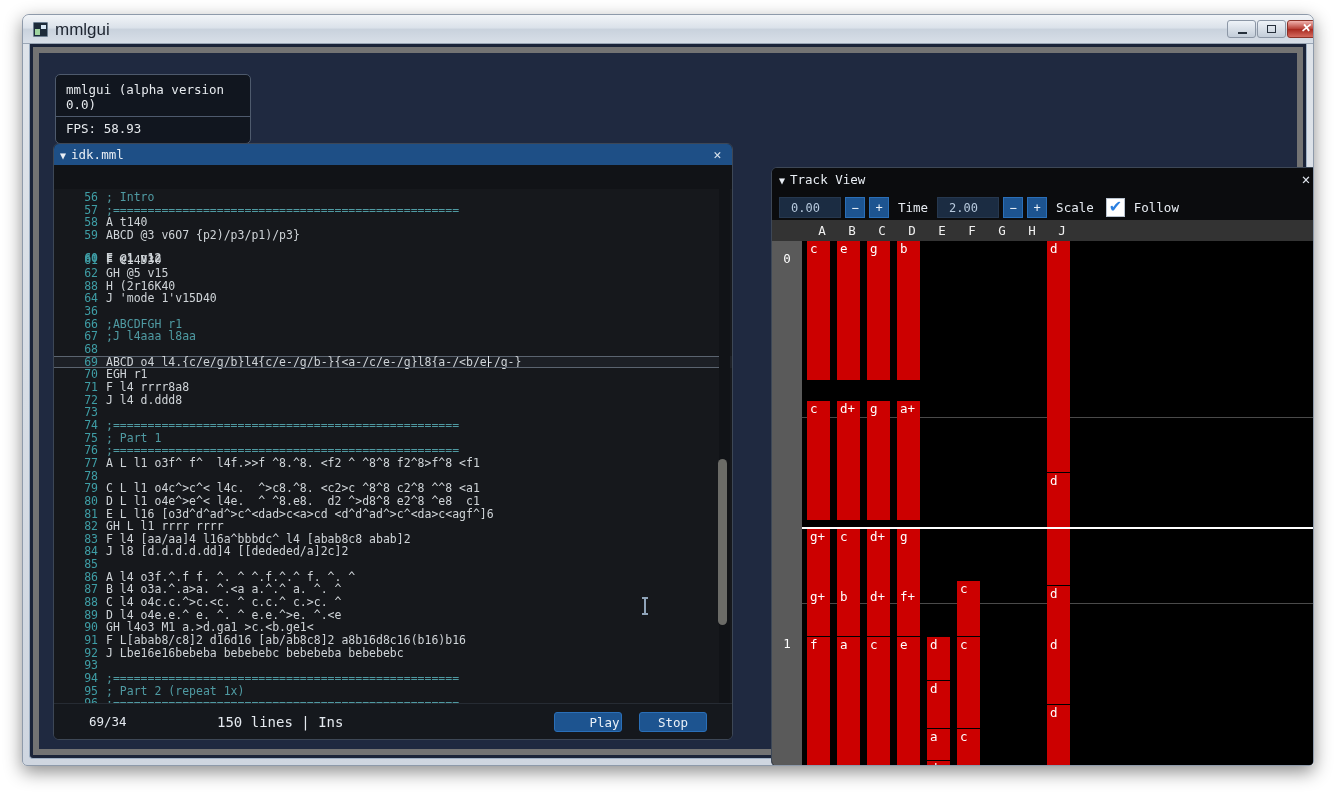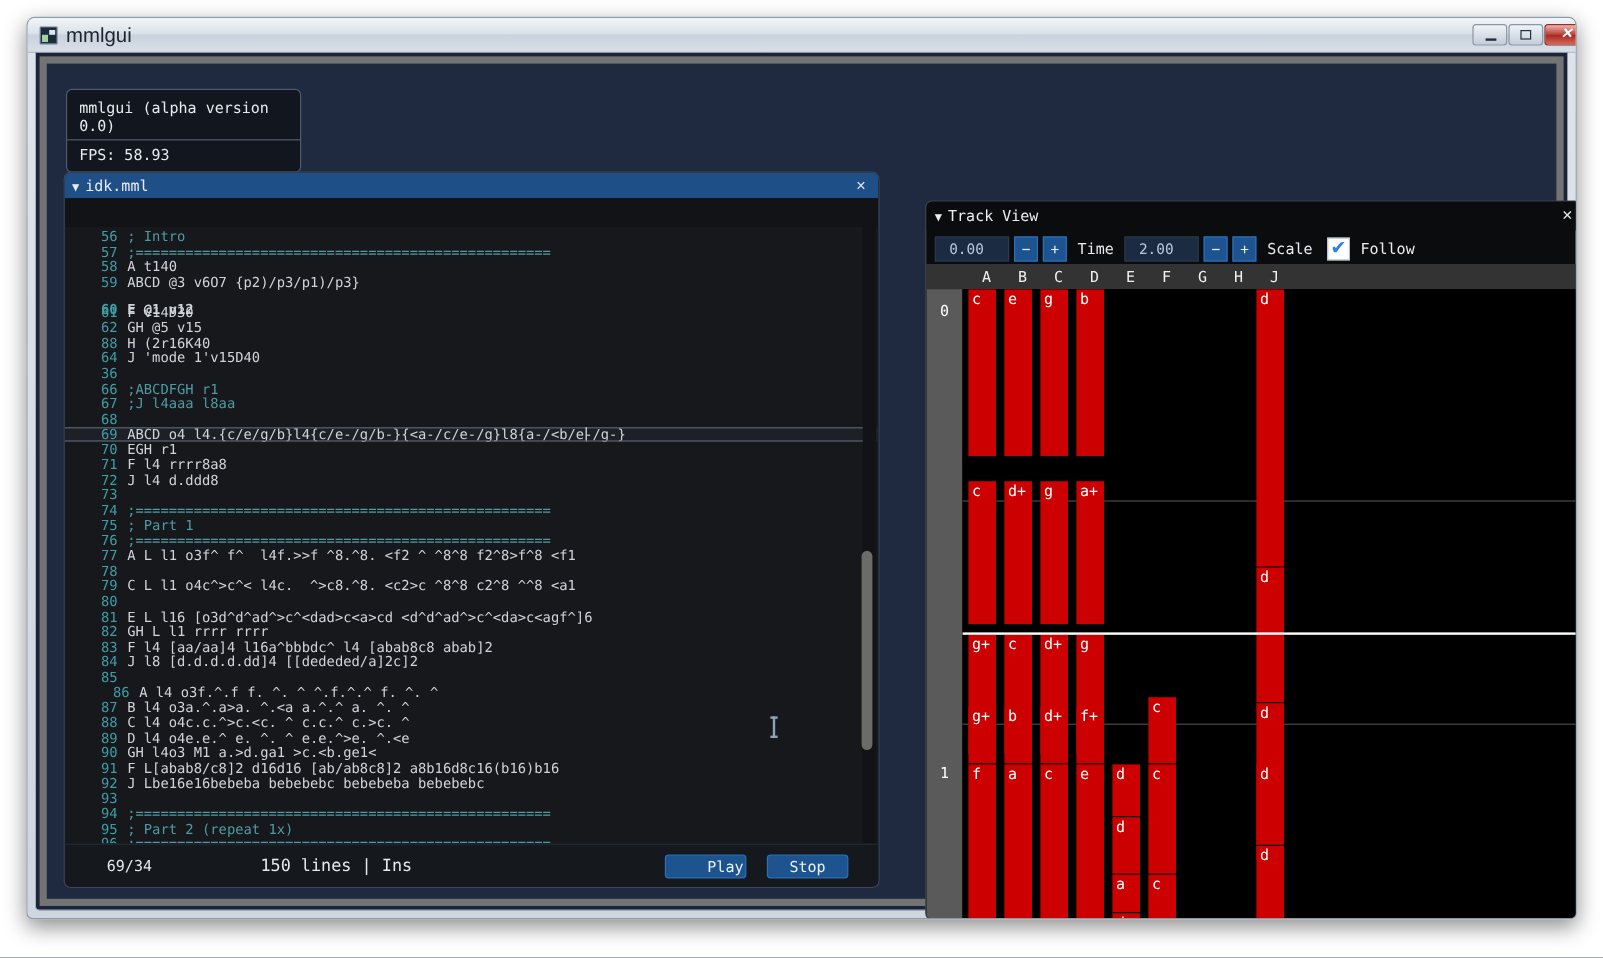--- a/index.html
+++ b/index.html
@@ -276,27 +276,27 @@
               <div class="cl" style="top: 177.24px; position: absolute; left: 0px; right: 0px;"><span class="ln">70</span><span class="tx">EGH r1</span></div>
               <div class="cl" style="top: 189.9px; position: absolute; left: 0px; right: 0px;"><span class="ln">71</span><span class="tx">F l4 rrrr8a8</span></div>
               <div class="cl" style="top: 202.56px; position: absolute; left: 0px; right: 0px;"><span class="ln">72</span><span class="tx">J l4 d.ddd8</span></div>
               <div class="cl" style="top: 215.22px; position: absolute; left: 0px; right: 0px;"><span class="ln">73</span><span class="tx"></span></div>
               <div class="cl cmt" style="top: 227.88px; position: absolute; left: 0px; right: 0px;"><span class="ln">74</span><span class="tx">;==================================================</span></div>
               <div class="cl cmt" style="top: 240.54px; position: absolute; left: 0px; right: 0px;"><span class="ln">75</span><span class="tx">; Part 1</span></div>
               <div class="cl cmt" style="top: 253.2px; position: absolute; left: 0px; right: 0px;"><span class="ln">76</span><span class="tx">;==================================================</span></div>
               <div class="cl" style="top: 265.86px; position: absolute; left: 0px; right: 0px;"><span class="ln">77</span><span class="tx">A L l1 o3f^ f^  l4f.&gt;&gt;f ^8.^8. &lt;f2 ^ ^8^8 f2^8&gt;f^8 &lt;f1</span></div>
               <div class="cl" style="top: 278.52px; position: absolute; left: 0px; right: 0px;"><span class="ln">78</span></div>
               <div class="cl" style="top: 291.18px; position: absolute; left: 0px; right: 0px;"><span class="ln">79</span><span class="tx">C L l1 o4c^&gt;c^&lt; l4c.  ^&gt;c8.^8. &lt;c2&gt;c ^8^8 c2^8 ^^8 &lt;a1</span></div>
-              <div class="cl" style="top: 303.84px; position: absolute; left: 0px; right: 0px;"><span class="ln">80</span></div>
+              <div class="cl" style="top: 303.84px; position: absolute; left: 0px; right: 0px;"><span class="ln">80</span><span class="tx">D L l1 o4e^&gt;e^&lt; l4e.  ^ ^8.e8.  d2 ^&gt;d8^8 e2^8 ^e8  c1</span></div>
               <div class="cl" style="top: 316.5px; position: absolute; left: 0px; right: 0px;"><span class="ln">81</span><span class="tx">E L l16 [o3d^d^ad^&gt;c^&lt;dad&gt;c&lt;a&gt;cd &lt;d^d^ad^&gt;c^&lt;da&gt;c&lt;agf^]6</span></div>
               <div class="cl" style="top: 329.16px; position: absolute; left: 0px; right: 0px;"><span class="ln">82</span><span class="tx">GH L l1 rrrr rrrr</span></div>
               <div class="cl" style="top: 341.82px; position: absolute; left: 0px; right: 0px;"><span class="ln">83</span><span class="tx">F l4 [aa/aa]4 l16a^bbbdc^ l4 [abab8c8 abab]2</span></div>
               <div class="cl" style="top: 354.48px; position: absolute; left: 0px; right: 0px;"><span class="ln">84</span><span class="tx">J l8 [d.d.d.d.dd]4 [[dededed/a]2c]2</span></div>
               <div class="cl" style="top: 367.14px; position: absolute; left: 0px; right: 0px;"><span class="ln">85</span><span class="tx"></span></div>
-              <div class="cl" style="top: 379.8px; position: absolute; left: 0px; right: 0px; margin-left: 10px;"><span class="ln">86</span><span class="tx">A l4 o3f.^.f f. ^. ^ ^.f.^.^ f. ^. ^</span></div>
+              <div class="cl" style="top: 379.8px; position: absolute; left: 0px; right: 0px;"><span class="ln">86</span><span class="tx">A l4 o3f.^.f f. ^. ^ ^.f.^.^ f. ^. ^</span></div>
               <div class="cl" style="top: 392.46px; position: absolute; left: 0px; right: 0px;"><span class="ln">87</span><span class="tx">B l4 o3a.^.a&gt;a. ^.&lt;a a.^.^ a. ^. ^</span></div>
               <div class="cl" style="top: 405.12px; position: absolute; left: 0px; right: 0px;"><span class="ln">88</span><span class="tx">C l4 o4c.c.^&gt;c.&lt;c. ^ c.c.^ c.&gt;c. ^</span></div>
               <div class="cl" style="top: 417.78px; position: absolute; left: 0px; right: 0px;"><span class="ln">89</span><span class="tx">D l4 o4e.e.^ e. ^. ^ e.e.^&gt;e. ^.&lt;e</span></div>
               <div class="cl" style="top: 430.44px; position: absolute; left: 0px; right: 0px;"><span class="ln">90</span><span class="tx">GH l4o3 M1 a.&gt;d.ga1 &gt;c.&lt;b.ge1&lt;</span></div>
               <div class="cl" style="top: 443.1px; position: absolute; left: 0px; right: 0px;"><span class="ln">91</span><span class="tx">F L[abab8/c8]2 d16d16 [ab/ab8c8]2 a8b16d8c16(b16)b16</span></div>
               <div class="cl" style="top: 455.76px; position: absolute; left: 0px; right: 0px;"><span class="ln">92</span><span class="tx">J Lbe16e16bebeba bebebebc bebebeba bebebebc</span></div>
               <div class="cl" style="top: 468.42px; position: absolute; left: 0px; right: 0px;"><span class="ln">93</span><span class="tx"></span></div>
               <div class="cl cmt" style="top: 481.08px; position: absolute; left: 0px; right: 0px;"><span class="ln">94</span><span class="tx">;==================================================</span></div>
               <div class="cl cmt" style="top: 493.74px; position: absolute; left: 0px; right: 0px;"><span class="ln">95</span><span class="tx">; Part 2 (repeat 1x)</span></div>
               <div class="cl cmt" style="top: 506.4px; position: absolute; left: 0px; right: 0px;"><span class="ln">96</span><span class="tx">;==================================================</span></div>

